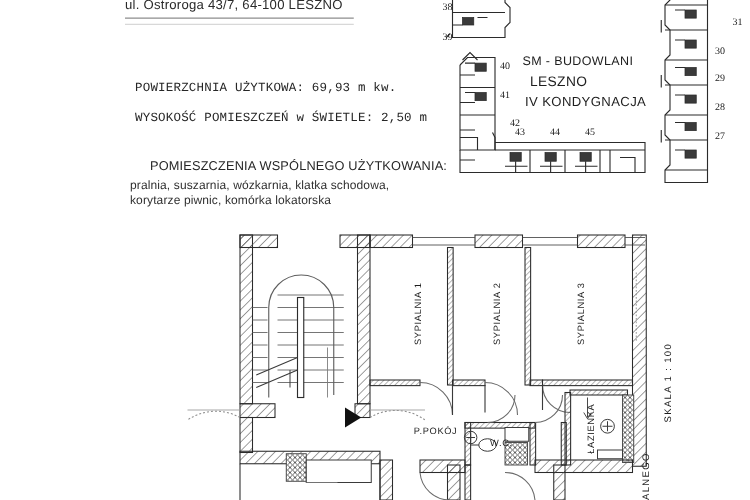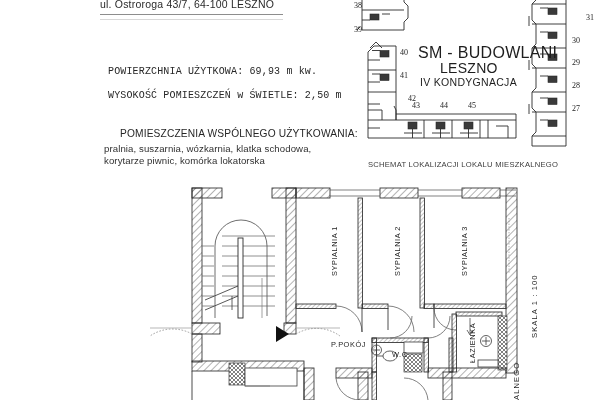--- a/index.html
+++ b/index.html
@@ -50,22 +50,22 @@
   .schem-caption{
     position:absolute;left:368px;top:160px;
     font-size:7.6px;letter-spacing:.25px;color:#3a3a3a;
     white-space:nowrap;
   }
   .schem-title{
     position:absolute;text-align:center;white-space:nowrap;
     color:#1e1e1e;
   }
   .st1{left:398px;top:28px;font-size:11px;letter-spacing:.3px;}
-  .st2{left:418px;top:44px;font-size:16px;letter-spacing:.3px;}
-  .st3{left:440px;top:60px;font-size:14px;letter-spacing:.3px;}
+  .st2{left:418px;top:44px;font-size:10px;letter-spacing:.3px;}
+  .st3{left:424px;top:60px;font-size:11px;letter-spacing:.3px;}
   .st4{left:420px;top:76px;font-size:10.5px;letter-spacing:.3px;}
 
   .unum{
     position:absolute;font-size:8px;color:#232323;
     font-family:"Liberation Serif", serif;
   }
 
   
   .plan{position:absolute;left:0;top:178px;width:600px;height:222px;}
   .plan svg{display:block;}
@@ -167,21 +167,20 @@
     <span class="unum" style="left:216px;top:27px;margin-left:14px;">31</span>
     <span class="unum" style="left:216px;top:50px;">30</span>
     <span class="unum" style="left:216px;top:72px;">29</span>
     <span class="unum" style="left:216px;top:95px;">28</span>
     <span class="unum" style="left:216px;top:118px;">27</span>
   </div>
 
   <div class="schem-title st2">SM - BUDOWLANI</div>
   <div class="schem-title st3">LESZNO</div>
   <div class="schem-title st4">IV KONDYGNACJA</div>
-  <div class="schem-caption">SCHEMAT LOKALIZACJI LOKALU MIESZKALNEGO</div>
 
   <div class="plan">
     <svg width="600" height="222" viewBox="0 0 600 222">
       <defs>
         <pattern id="wallHatch" width="5" height="5" patternUnits="userSpaceOnUse" patternTransform="rotate(45)">
           <line x1="0" y1="0" x2="0" y2="5" stroke="#4a4a4a" stroke-width="0.85"></line>
         </pattern>
         <pattern id="shaftHatch" width="4" height="4" patternUnits="userSpaceOnUse">
           <rect width="4" height="4" fill="#ffffff"></rect>
           <path d="M0 0 L4 4 M4 0 L0 4" stroke="#4a4a4a" stroke-width="0.7"></path>

